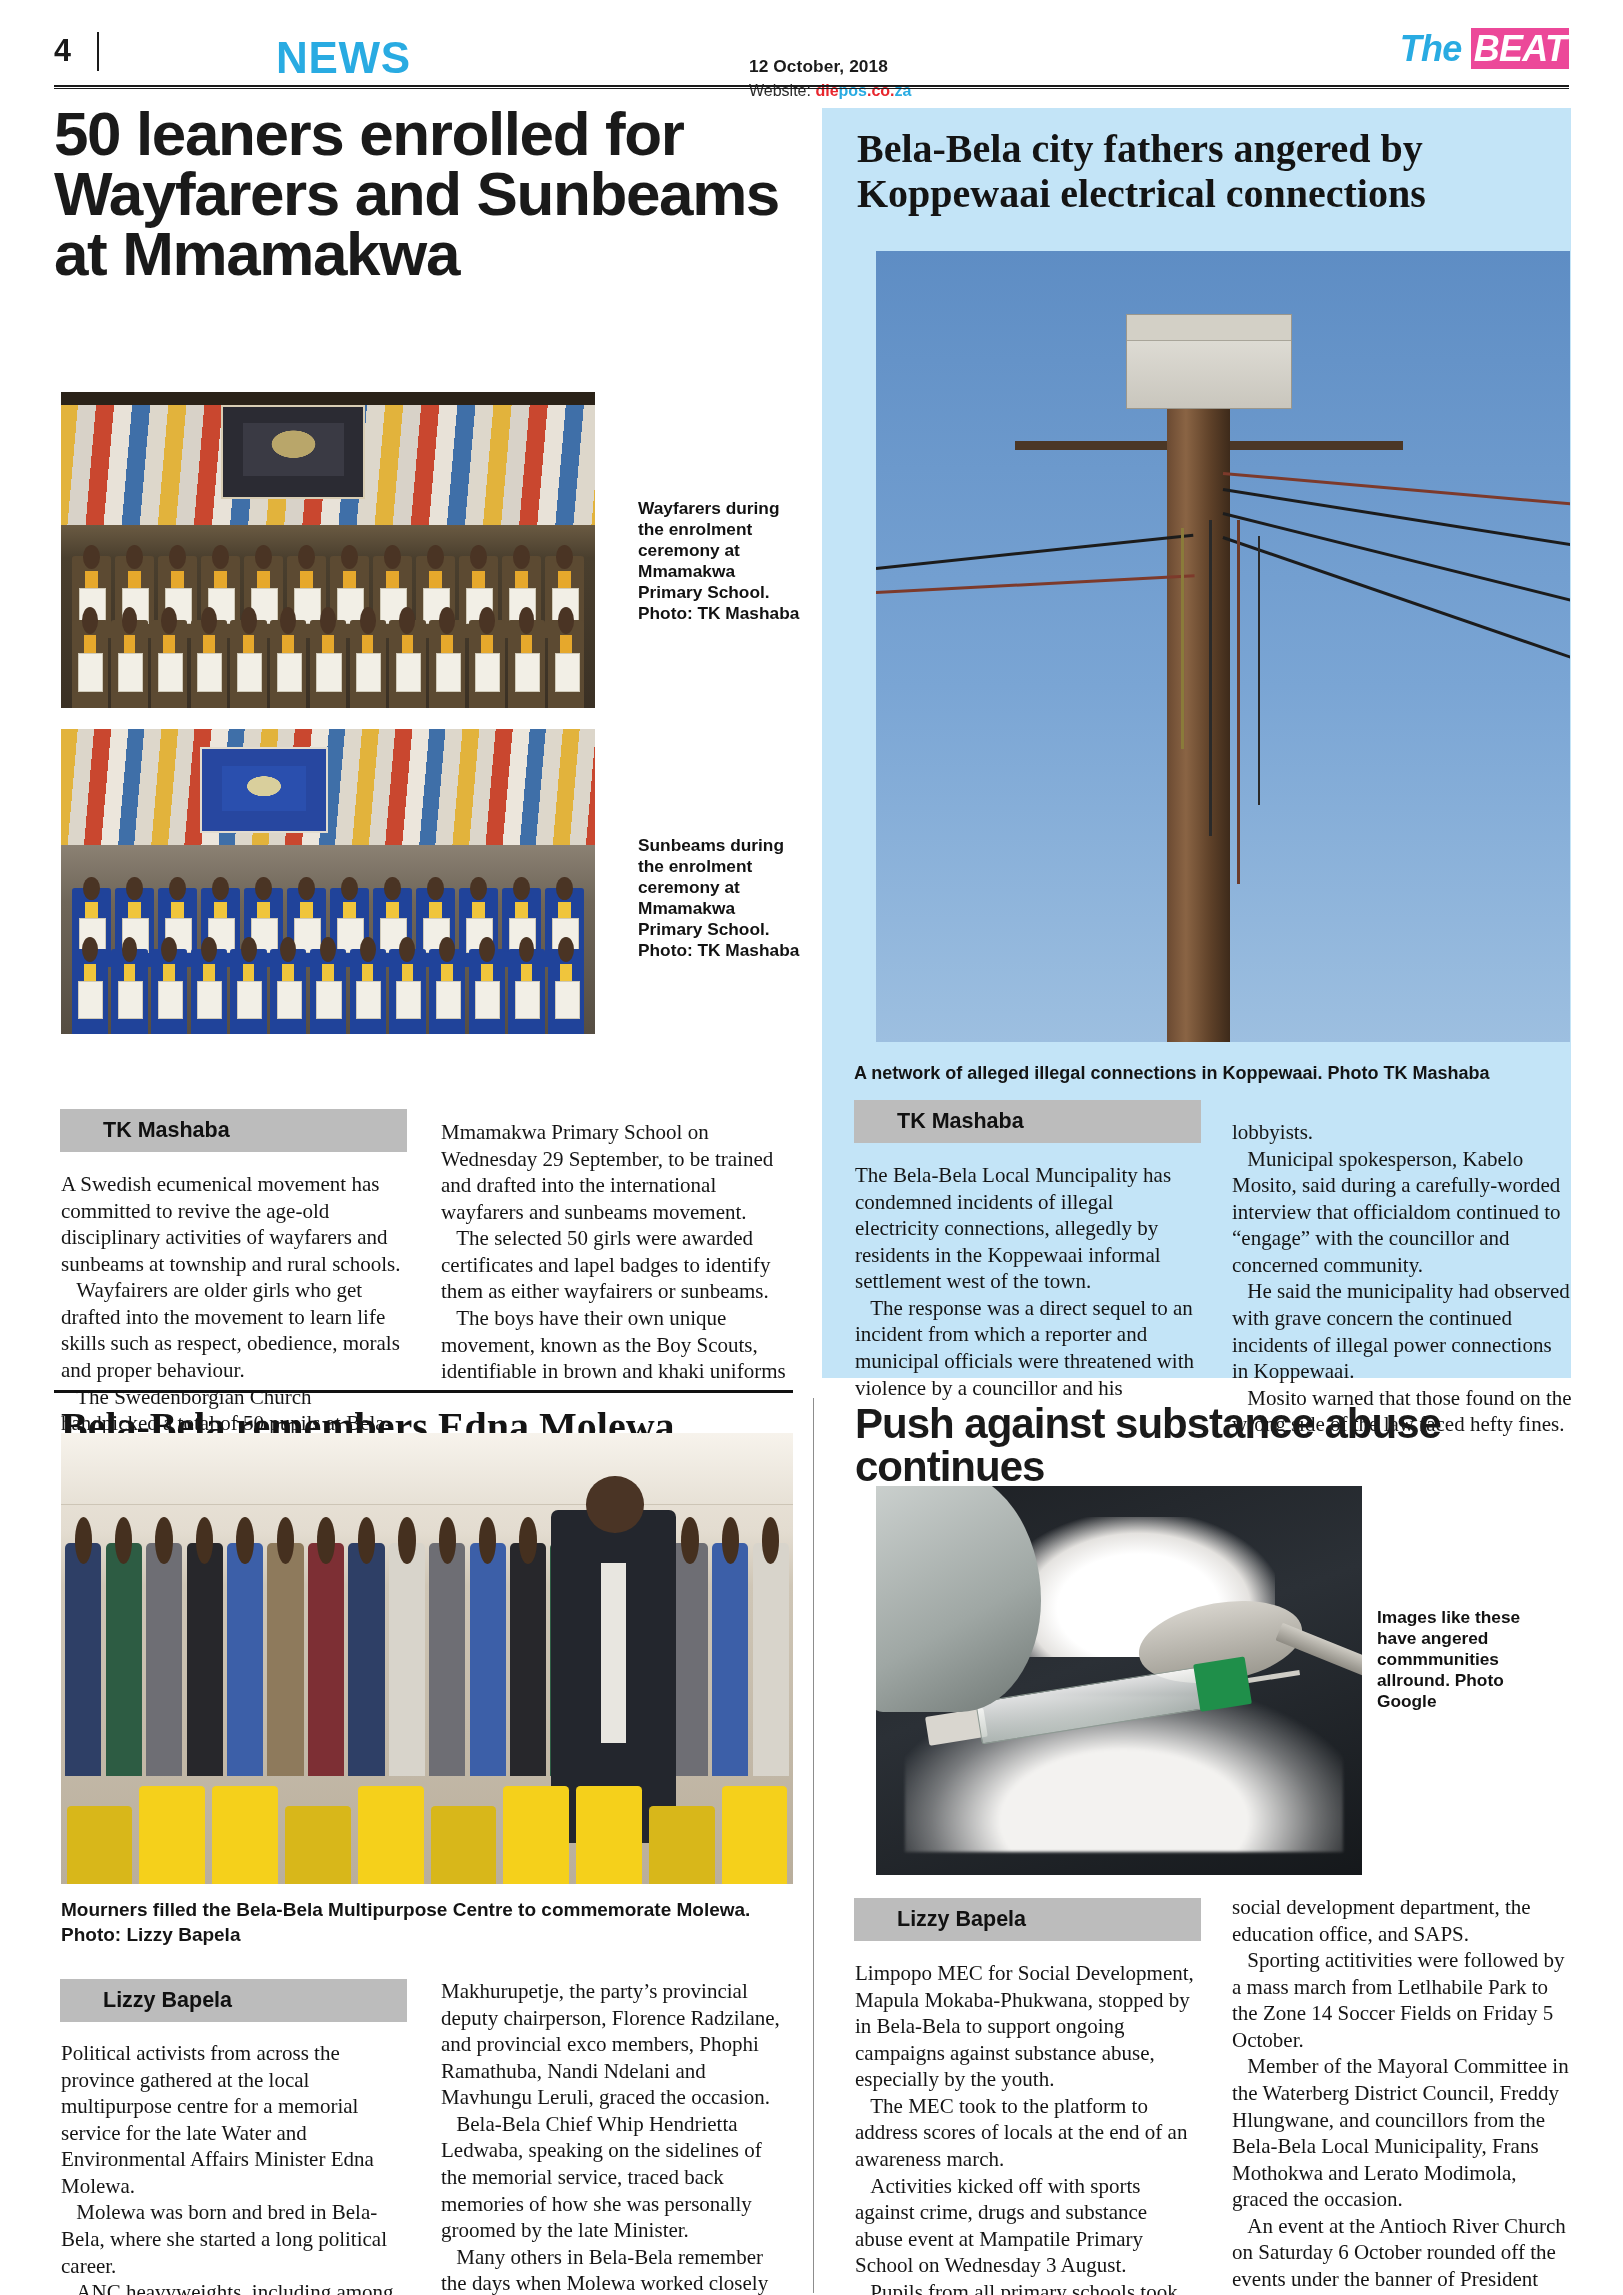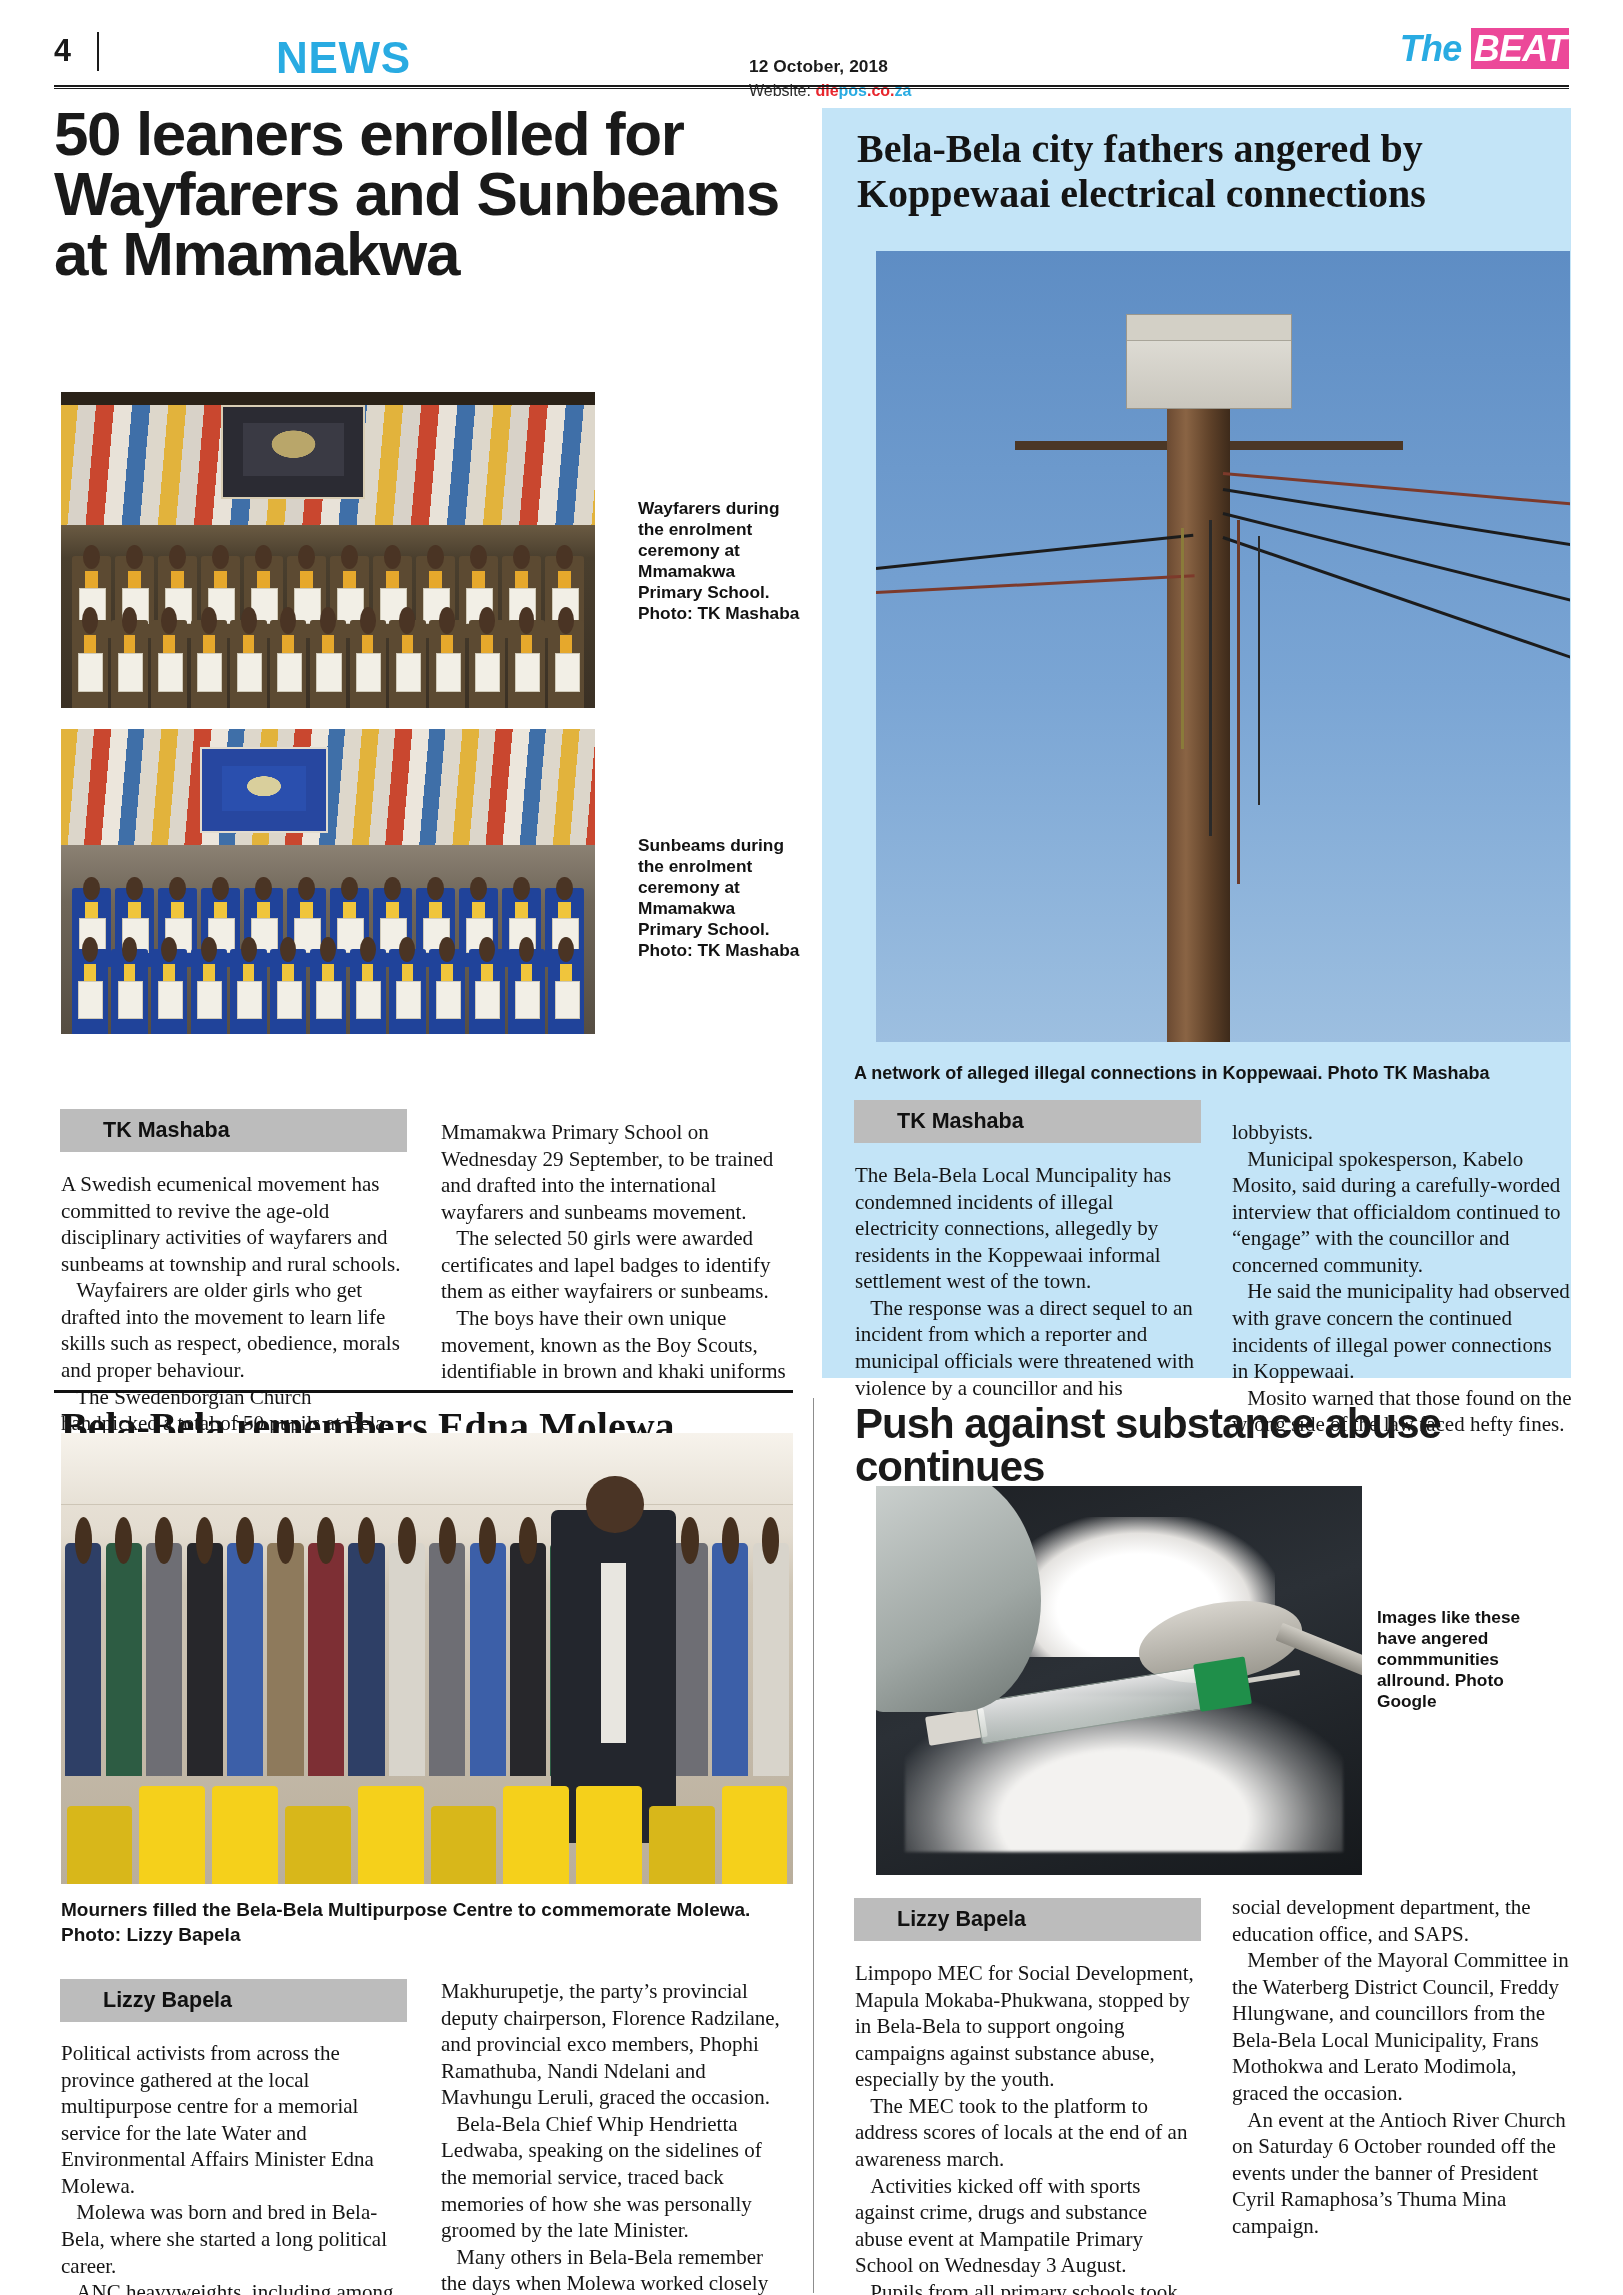--- a/index.html
+++ b/index.html
@@ -633,19 +633,20 @@
 
 <div class="bodycol" id="a4c1">
   <p class="lead">Limpopo MEC for Social Development, Mapula Mokaba-Phukwana, stopped by in Bela-Bela to support ongoing campaigns against substance abuse, especially by the youth.</p>
   <p>The MEC took to the platform to address scores of locals at the end of an awareness march.</p>
   <p>Activities kicked off with sports against crime, drugs and substance abuse event at Mampatile Primary School on Wednesday 3 August.</p>
   <p>Pupils from all primary schools took part in various sporting activities.</p>
 
 </div>
 <div class="bodycol" id="a4c2">
   <p class="lead">social development department, the education office, and SAPS.</p>
+  <p>Sporting actitivities were followed by a mass march from Letlhabile Park to the Zone 14 Soccer Fields on Friday 5 October.</p>
   <p>Member of the Mayoral Committee in the Waterberg District Council, Freddy Hlungwane, and councillors from the Bela-Bela Local Municipality, Frans Mothokwa and Lerato Modimola, graced the occasion.</p>
   <p>An event at the Antioch River Church on Saturday 6 October rounded off the events under the banner of President Cyril Ramaphosa’s Thuma Mina campaign.</p>
 
 </div>
 
 <div class="vrule" id="vrule-mid-bottom"></div>
 
 
 </body></html>

